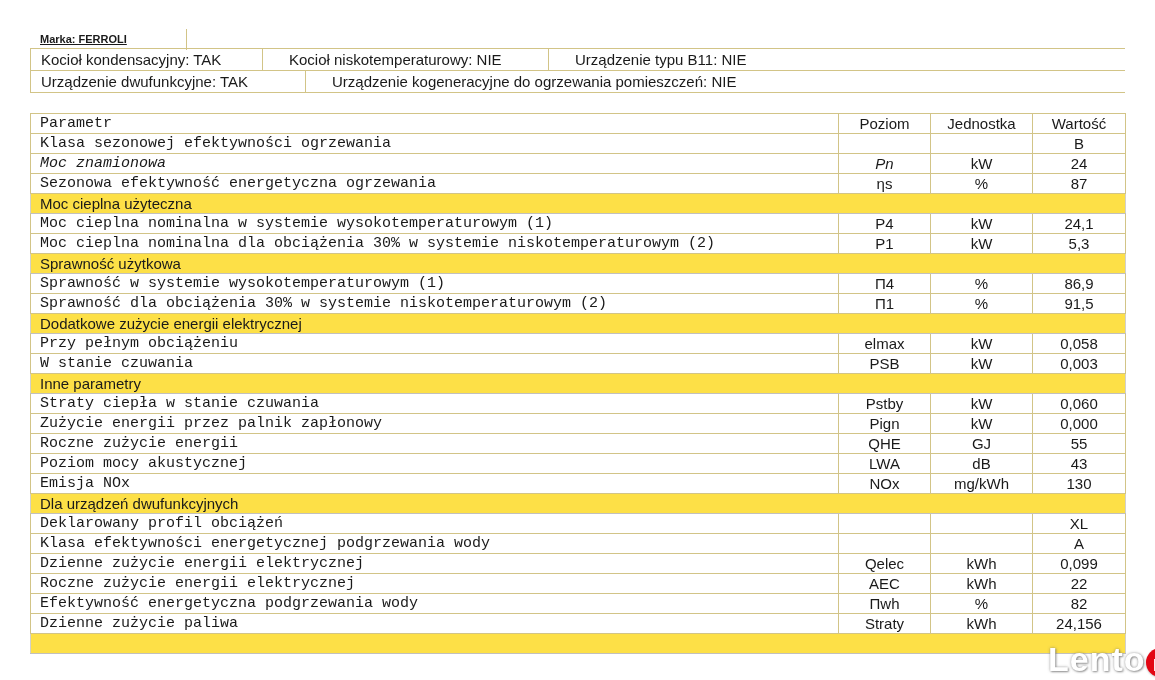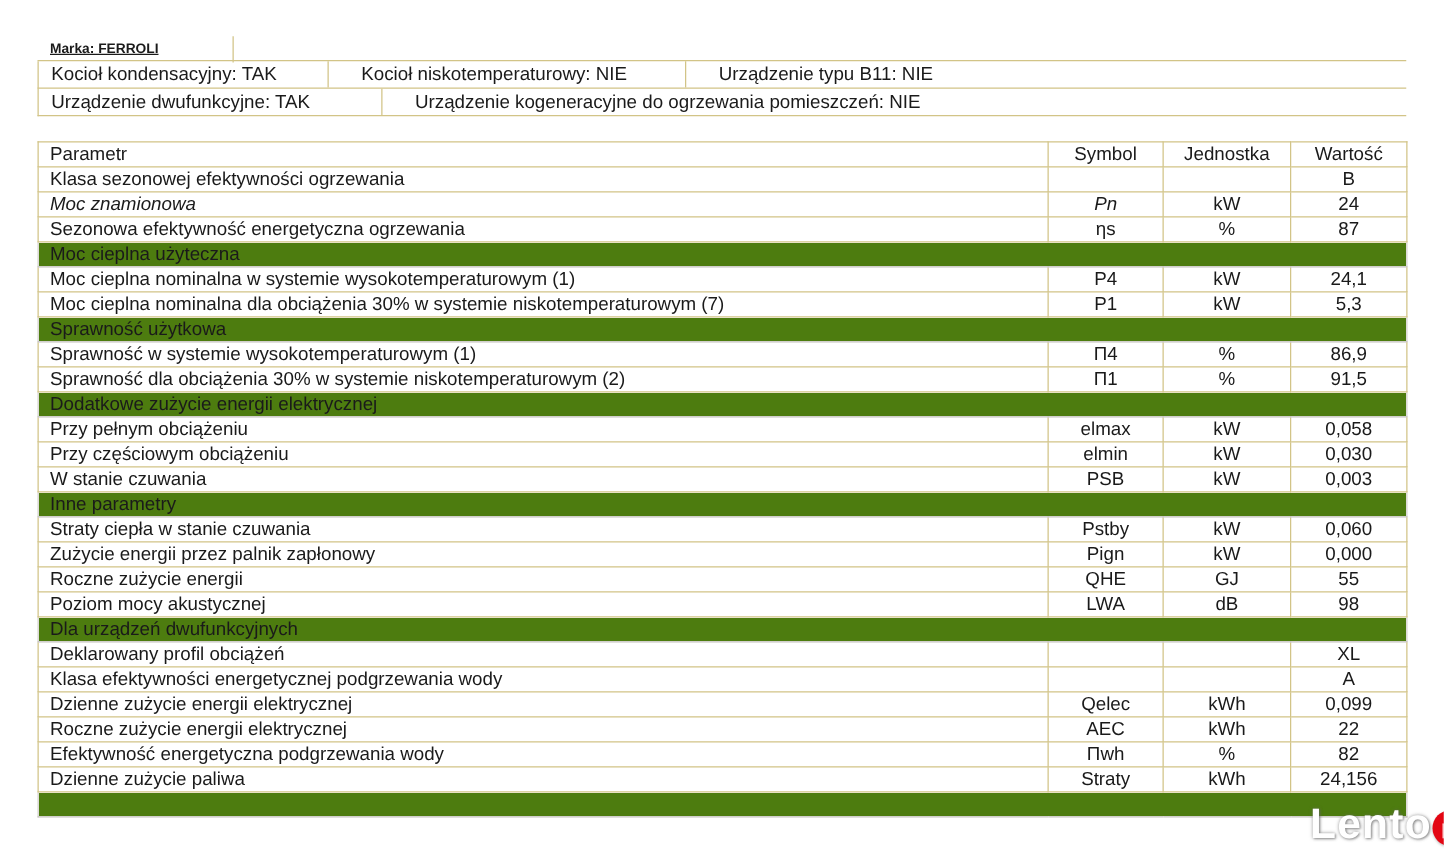--- a/index.html
+++ b/index.html
@@ -51,25 +51,25 @@
   }
   table.spec td, table.spec th{
     height:19px;
     padding:0;
     border:1px solid #d2c487;
     font-weight:normal;
     overflow:hidden;white-space:nowrap;
     line-height:19px;
   }
   table.spec th.param, table.spec td.param{
-    text-align:left;padding-left:9px;
+    text-align:left;padding-left:9px;font-family:Liberation Mono, monospace;
   }
   table.spec th.center, table.spec td.center{text-align:center;}
   tr.section td{
-    background:#4d7c0f;
+    background:#fde047;
     border-left:1px solid #d2d0cc;
     border-right:1px solid #d2d0cc;
     border-top:1px solid #a3a19d;
     border-bottom:1px solid #c2c0bc;
     text-align:left;padding-left:9px;
   }
   tr.italic td.param, tr.italic td.symbol{font-style:italic;}
   
   .watermark{
     position:absolute;left:1048px;top:640px;
@@ -111,21 +111,21 @@
 <table class="spec">
   <colgroup>
     <col style="width:808px">
       <col style="width:92px">
       <col style="width:102px">
       <col style="width:93px">
   </colgroup>
   <thead>
     <tr>
       <th class="param">Parametr</th>
-      <th class="center">Symbol</th>
+      <th class="center">Poziom</th>
       <th class="center">Jednostka</th>
       <th class="center">Wartość</th>
     </tr>
   </thead>
   <tbody>
       <tr>
         <td class="param">Klasa sezonowej efektywności ogrzewania</td>
         <td class="center symbol"></td>
         <td class="center"></td>
         <td class="center">B</td>
@@ -145,21 +145,21 @@
       <tr class="section">
         <td colspan="4">Moc cieplna użyteczna</td>
       </tr>
       <tr>
         <td class="param">Moc cieplna nominalna w systemie wysokotemperaturowym (1)</td>
         <td class="center symbol">P4</td>
         <td class="center">kW</td>
         <td class="center">24,1</td>
       </tr>
       <tr>
-        <td class="param">Moc cieplna nominalna dla obciążenia 30% w systemie niskotemperaturowym (7)</td>
+        <td class="param">Moc cieplna nominalna dla obciążenia 30% w systemie niskotemperaturowym (2)</td>
         <td class="center symbol">P1</td>
         <td class="center">kW</td>
         <td class="center">5,3</td>
       </tr>
       <tr class="section">
         <td colspan="4">Sprawność użytkowa</td>
       </tr>
       <tr>
         <td class="param">Sprawność w systemie wysokotemperaturowym (1)</td>
         <td class="center symbol">Π4</td>
@@ -173,26 +173,20 @@
         <td class="center">91,5</td>
       </tr>
       <tr class="section">
         <td colspan="4">Dodatkowe zużycie energii elektrycznej</td>
       </tr>
       <tr>
         <td class="param">Przy pełnym obciążeniu</td>
         <td class="center symbol">elmax</td>
         <td class="center">kW</td>
         <td class="center">0,058</td>
-      </tr>
-      <tr>
-        <td class="param">Przy częściowym obciążeniu</td>
-        <td class="center symbol">elmin</td>
-        <td class="center">kW</td>
-        <td class="center">0,030</td>
       </tr>
       <tr>
         <td class="param">W stanie czuwania</td>
         <td class="center symbol">PSB</td>
         <td class="center">kW</td>
         <td class="center">0,003</td>
       </tr>
       <tr class="section">
         <td colspan="4">Inne parametry</td>
       </tr>
@@ -211,21 +205,27 @@
       <tr>
         <td class="param">Roczne zużycie energii</td>
         <td class="center symbol">QHE</td>
         <td class="center">GJ</td>
         <td class="center">55</td>
       </tr>
       <tr>
         <td class="param">Poziom mocy akustycznej</td>
         <td class="center symbol">LWA</td>
         <td class="center">dB</td>
-        <td class="center">98</td>
+        <td class="center">43</td>
+      </tr>
+      <tr>
+        <td class="param">Emisja NOx</td>
+        <td class="center symbol">NOx</td>
+        <td class="center">mg/kWh</td>
+        <td class="center">130</td>
       </tr>
       <tr class="section">
         <td colspan="4">Dla urządzeń dwufunkcyjnych</td>
       </tr>
       <tr>
         <td class="param">Deklarowany profil obciążeń</td>
         <td class="center symbol"></td>
         <td class="center"></td>
         <td class="center">XL</td>
       </tr>

